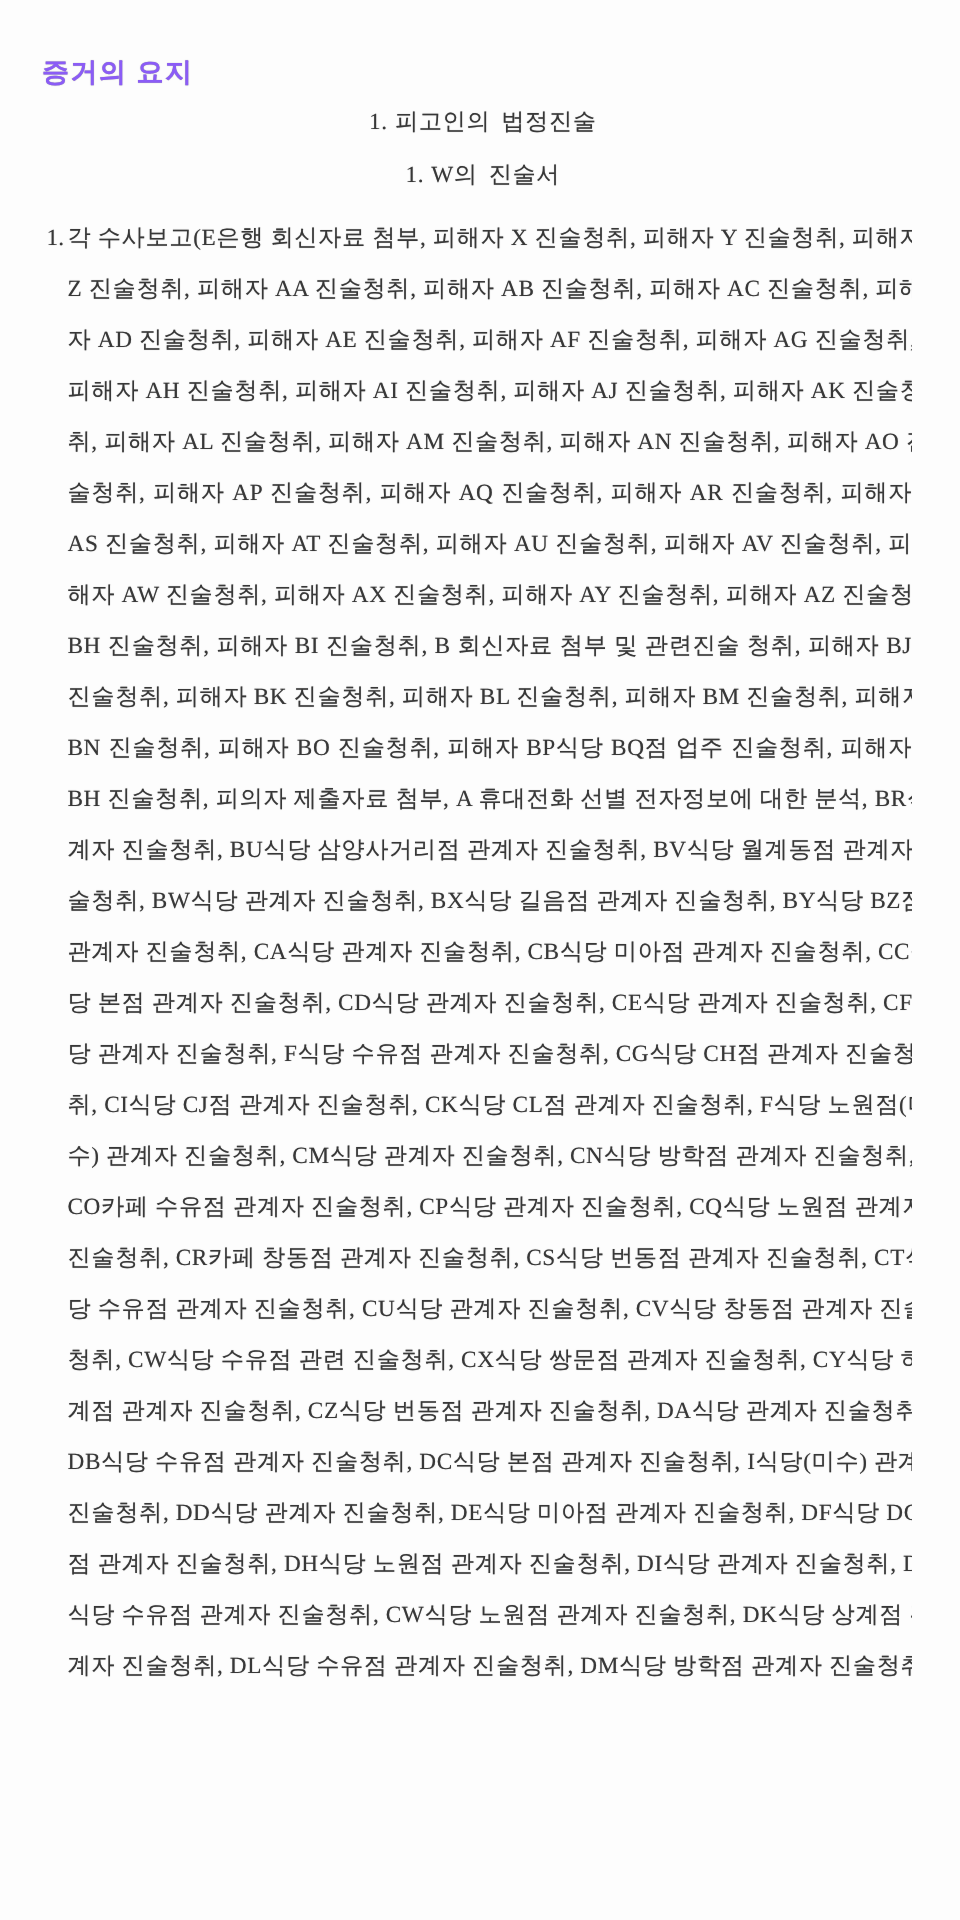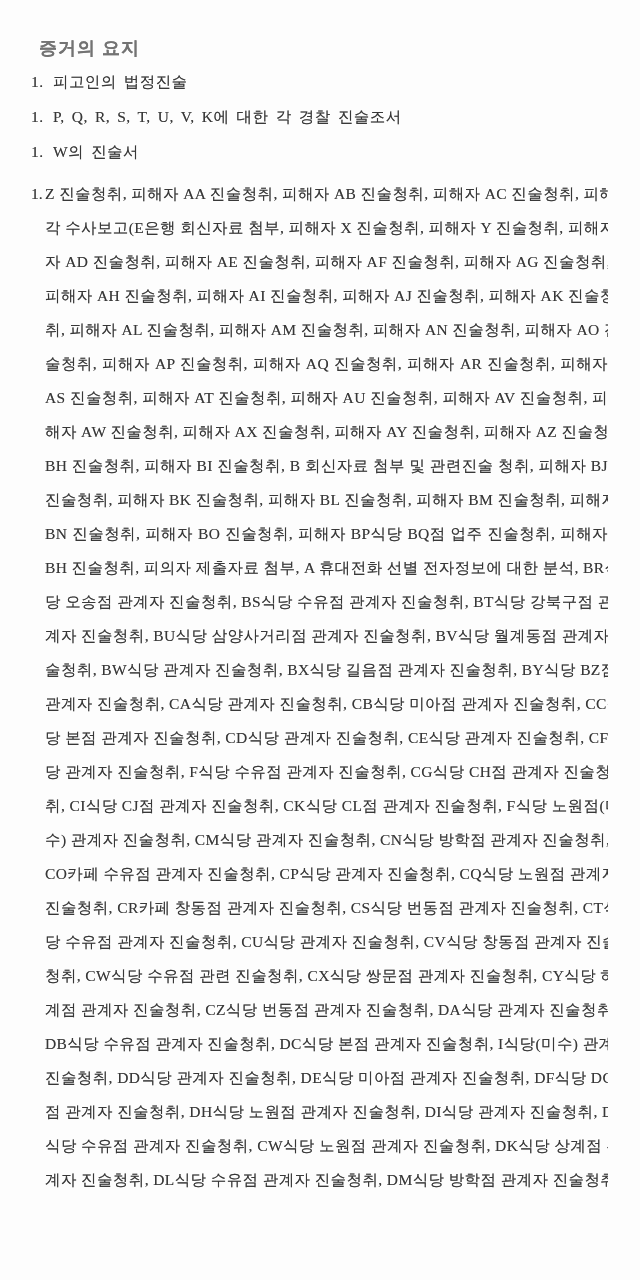--- a/index.html
+++ b/index.html
@@ -12,41 +12,42 @@
     width: 640px;
     height: 1280px;
     background: #fdfdfd;
     overflow: hidden;
     font-family: "Liberation Serif", "DejaVu Serif", serif;
     color: #383838;
     text-shadow: 0 0 0.6px rgba(60,60,60,0.55);
   }
   .doc-title {
     position: absolute;
-    left: 39px;
+    left: 28px;
     top: 36px;
     font-family: "Liberation Sans", "DejaVu Sans", sans-serif;
     font-weight: 700;
     font-size: 18px;
     letter-spacing: 1px;
-    color: #737373;
+    color: #8b5cf6;
   }
   .doc-body {
     position: absolute;
     left: 31px;
     top: 72px;
     width: 577px;
   }
   .evidence-item {
     font-size: 15.5px;
     line-height: 20px;
     margin-bottom: 15px;
     word-spacing: 3px;
     letter-spacing: 0.4px;
     white-space: nowrap;
+    text-align: center;
   }
   .evidence-item .marker {
     display: inline-block;
     width: 22px;
   }
   .para {
     position: relative;
     padding-left: 14px;
     margin-top: 6px;
   }
@@ -74,44 +75,40 @@
 <div class="page">
 
   <div class="doc-title">증거의 요지</div>
 
   <div class="doc-body">
 
     <div class="evidence-item">
       <span class="marker">1.</span><span>피고인의 법정진술</span>
     </div>
 
-    <div class="evidence-item">
-      <span class="marker">1.</span><span>P, Q, R, S, T, U, V, K에 대한 각 경찰 진술조서</span>
-    </div>
 
     <div class="evidence-item">
       <span class="marker">1.</span><span>W의 진술서</span>
     </div>
 
 
     <div class="para">
       <span class="marker">1.</span>
-    <div class="pline">Z 진술청취, 피해자 AA 진술청취, 피해자 AB 진술청취, 피해자 AC 진술청취, 피해</div>
-        <div class="pline">각 수사보고(E은행 회신자료 첨부, 피해자 X 진술청취, 피해자 Y 진술청취, 피해자</div>
+    <div class="pline">각 수사보고(E은행 회신자료 첨부, 피해자 X 진술청취, 피해자 Y 진술청취, 피해자</div>
+        <div class="pline">Z 진술청취, 피해자 AA 진술청취, 피해자 AB 진술청취, 피해자 AC 진술청취, 피해</div>
         <div class="pline">자 AD 진술청취, 피해자 AE 진술청취, 피해자 AF 진술청취, 피해자 AG 진술청취,</div>
         <div class="pline">피해자 AH 진술청취, 피해자 AI 진술청취, 피해자 AJ 진술청취, 피해자 AK 진술청</div>
         <div class="pline">취, 피해자 AL 진술청취, 피해자 AM 진술청취, 피해자 AN 진술청취, 피해자 AO 진</div>
         <div class="pline">술청취, 피해자 AP 진술청취, 피해자 AQ 진술청취, 피해자 AR 진술청취, 피해자</div>
         <div class="pline">AS 진술청취, 피해자 AT 진술청취, 피해자 AU 진술청취, 피해자 AV 진술청취, 피</div>
         <div class="pline">해자 AW 진술청취, 피해자 AX 진술청취, 피해자 AY 진술청취, 피해자 AZ 진술청</div>
         <div class="pline">BH 진술청취, 피해자 BI 진술청취, B 회신자료 첨부 및 관련진술 청취, 피해자 BJ</div>
         <div class="pline">진술청취, 피해자 BK 진술청취, 피해자 BL 진술청취, 피해자 BM 진술청취, 피해자</div>
         <div class="pline">BN 진술청취, 피해자 BO 진술청취, 피해자 BP식당 BQ점 업주 진술청취, 피해자</div>
         <div class="pline">BH 진술청취, 피의자 제출자료 첨부, A 휴대전화 선별 전자정보에 대한 분석, BR식</div>
-        <div class="pline">당 오송점 관계자 진술청취, BS식당 수유점 관계자 진술청취, BT식당 강북구점 관</div>
         <div class="pline">계자 진술청취, BU식당 삼양사거리점 관계자 진술청취, BV식당 월계동점 관계자 진</div>
         <div class="pline">술청취, BW식당 관계자 진술청취, BX식당 길음점 관계자 진술청취, BY식당 BZ점</div>
         <div class="pline">관계자 진술청취, CA식당 관계자 진술청취, CB식당 미아점 관계자 진술청취, CC식</div>
         <div class="pline">당 본점 관계자 진술청취, CD식당 관계자 진술청취, CE식당 관계자 진술청취, CF식</div>
         <div class="pline">당 관계자 진술청취, F식당 수유점 관계자 진술청취, CG식당 CH점 관계자 진술청</div>
         <div class="pline">취, CI식당 CJ점 관계자 진술청취, CK식당 CL점 관계자 진술청취, F식당 노원점(미</div>
         <div class="pline">수) 관계자 진술청취, CM식당 관계자 진술청취, CN식당 방학점 관계자 진술청취,</div>
         <div class="pline">CO카페 수유점 관계자 진술청취, CP식당 관계자 진술청취, CQ식당 노원점 관계자</div>
         <div class="pline">진술청취, CR카페 창동점 관계자 진술청취, CS식당 번동점 관계자 진술청취, CT식</div>
         <div class="pline">당 수유점 관계자 진술청취, CU식당 관계자 진술청취, CV식당 창동점 관계자 진술</div>

